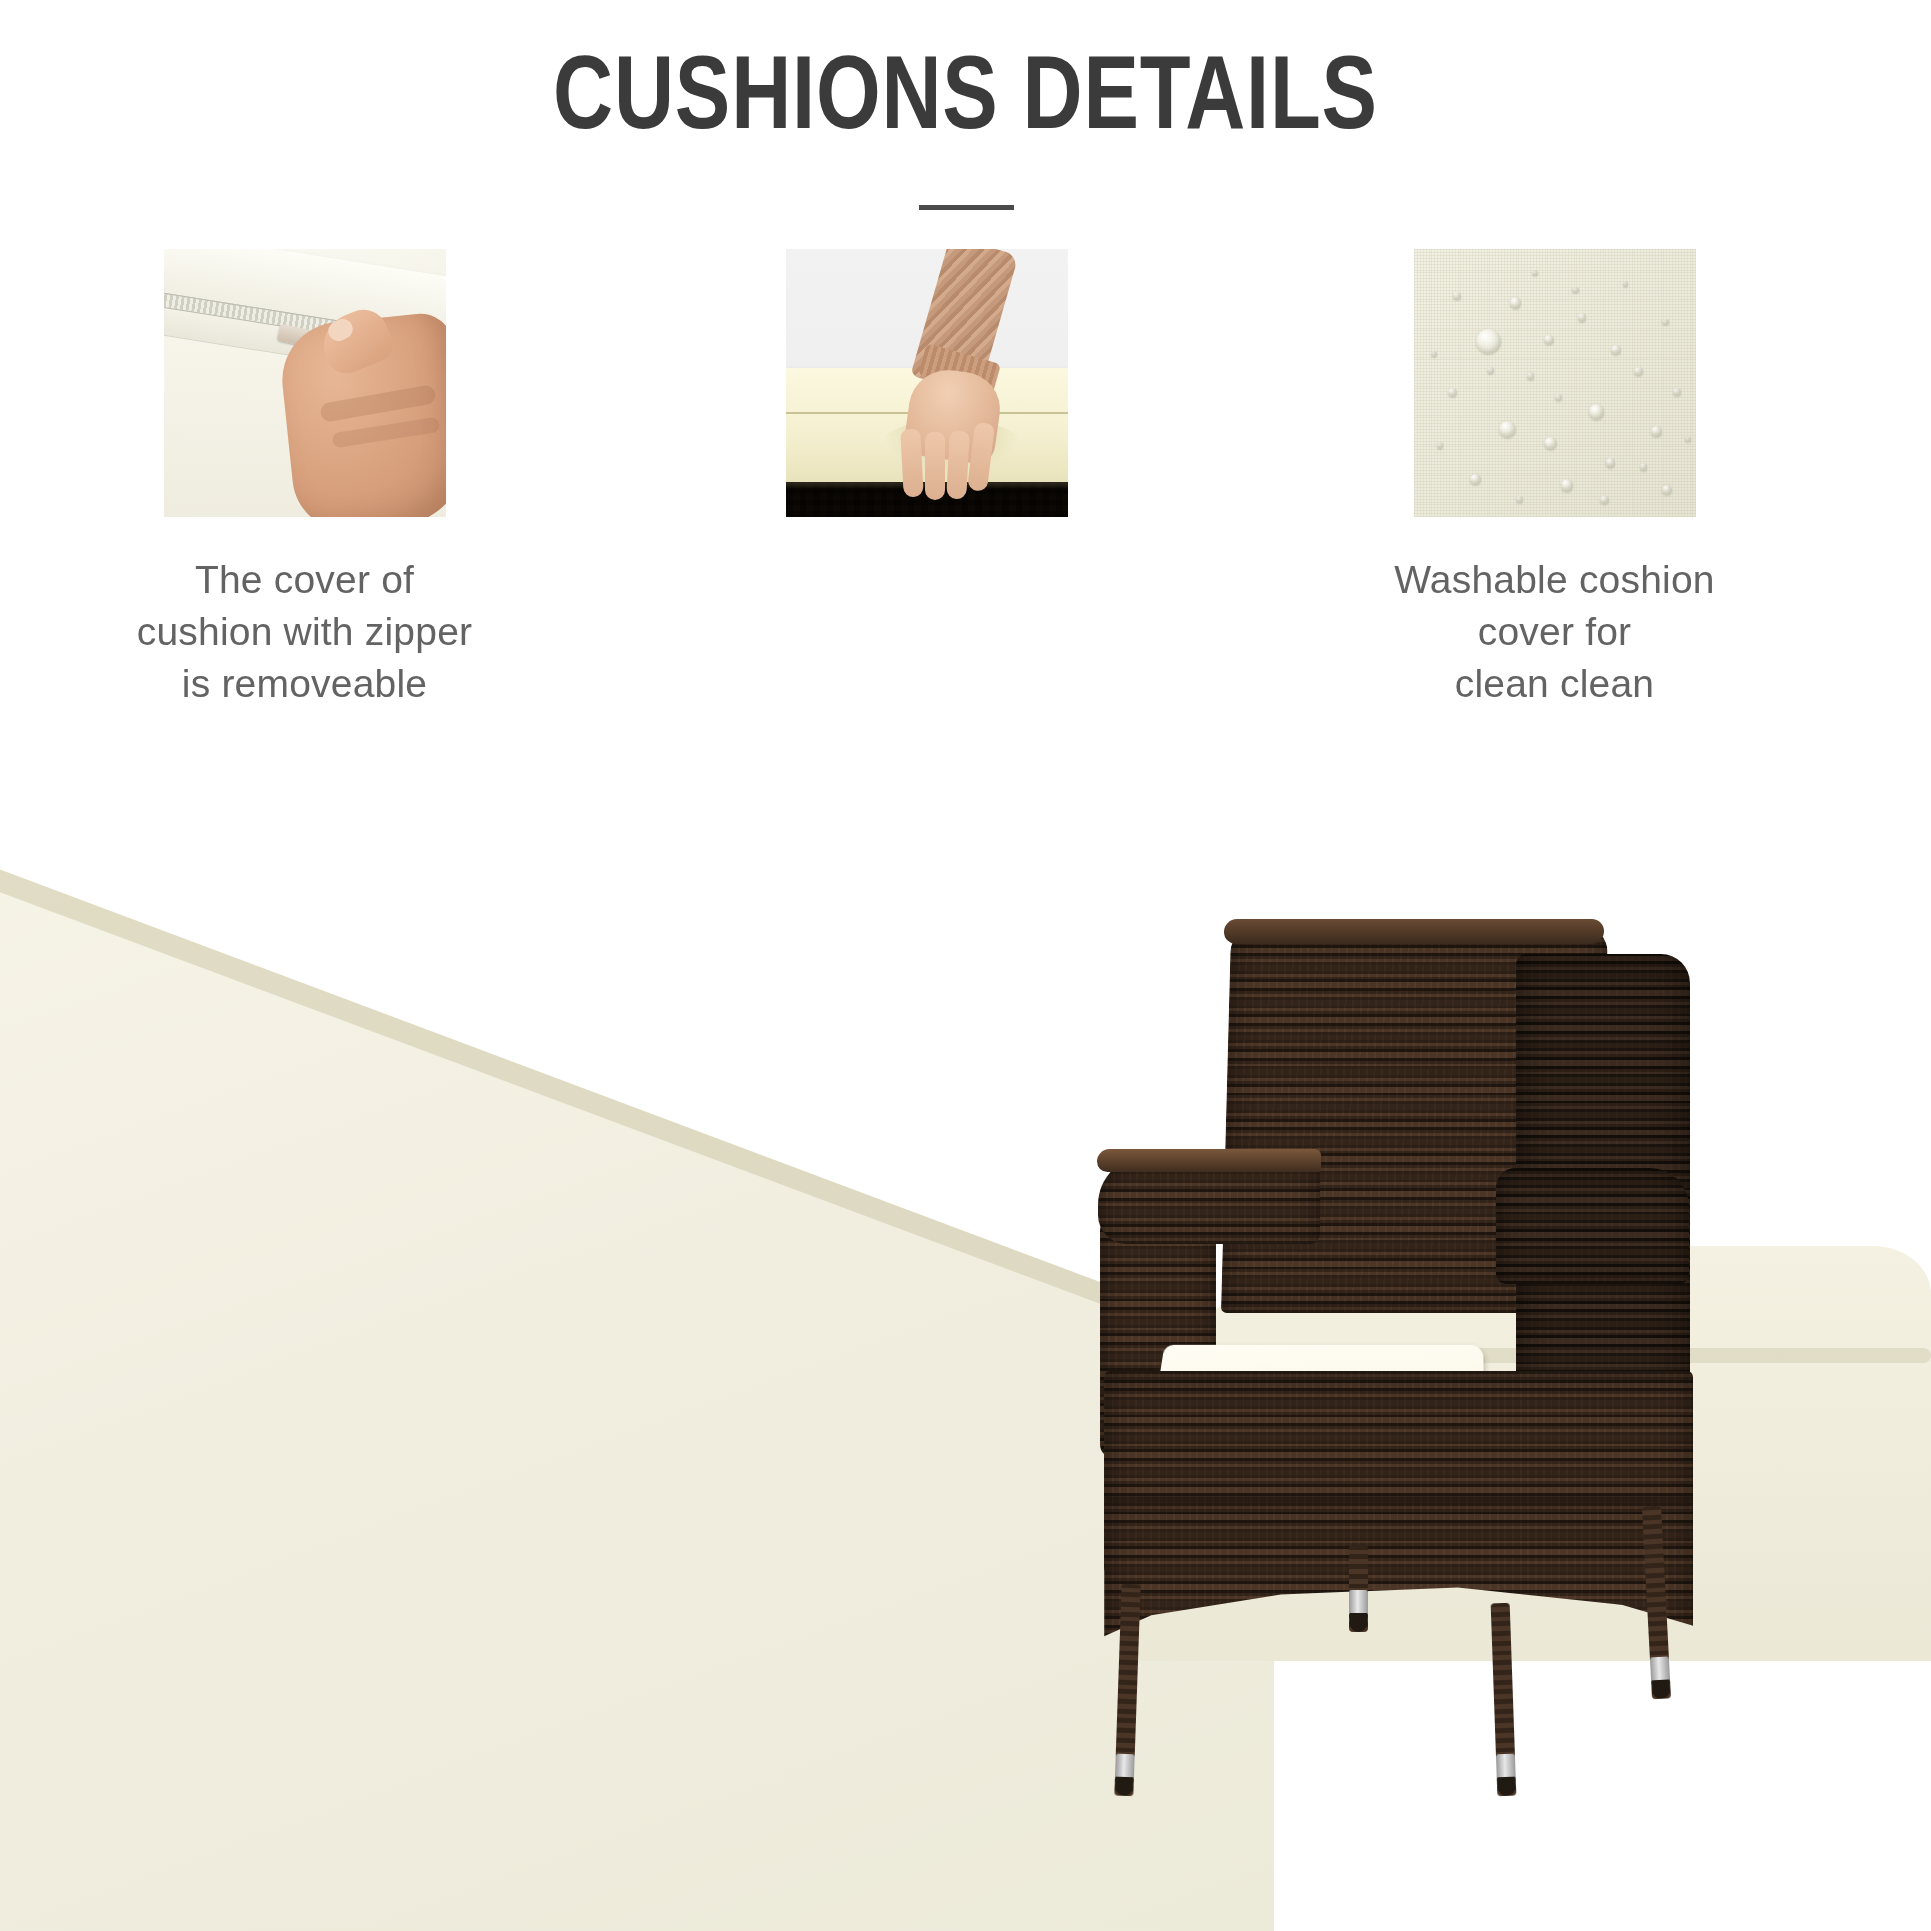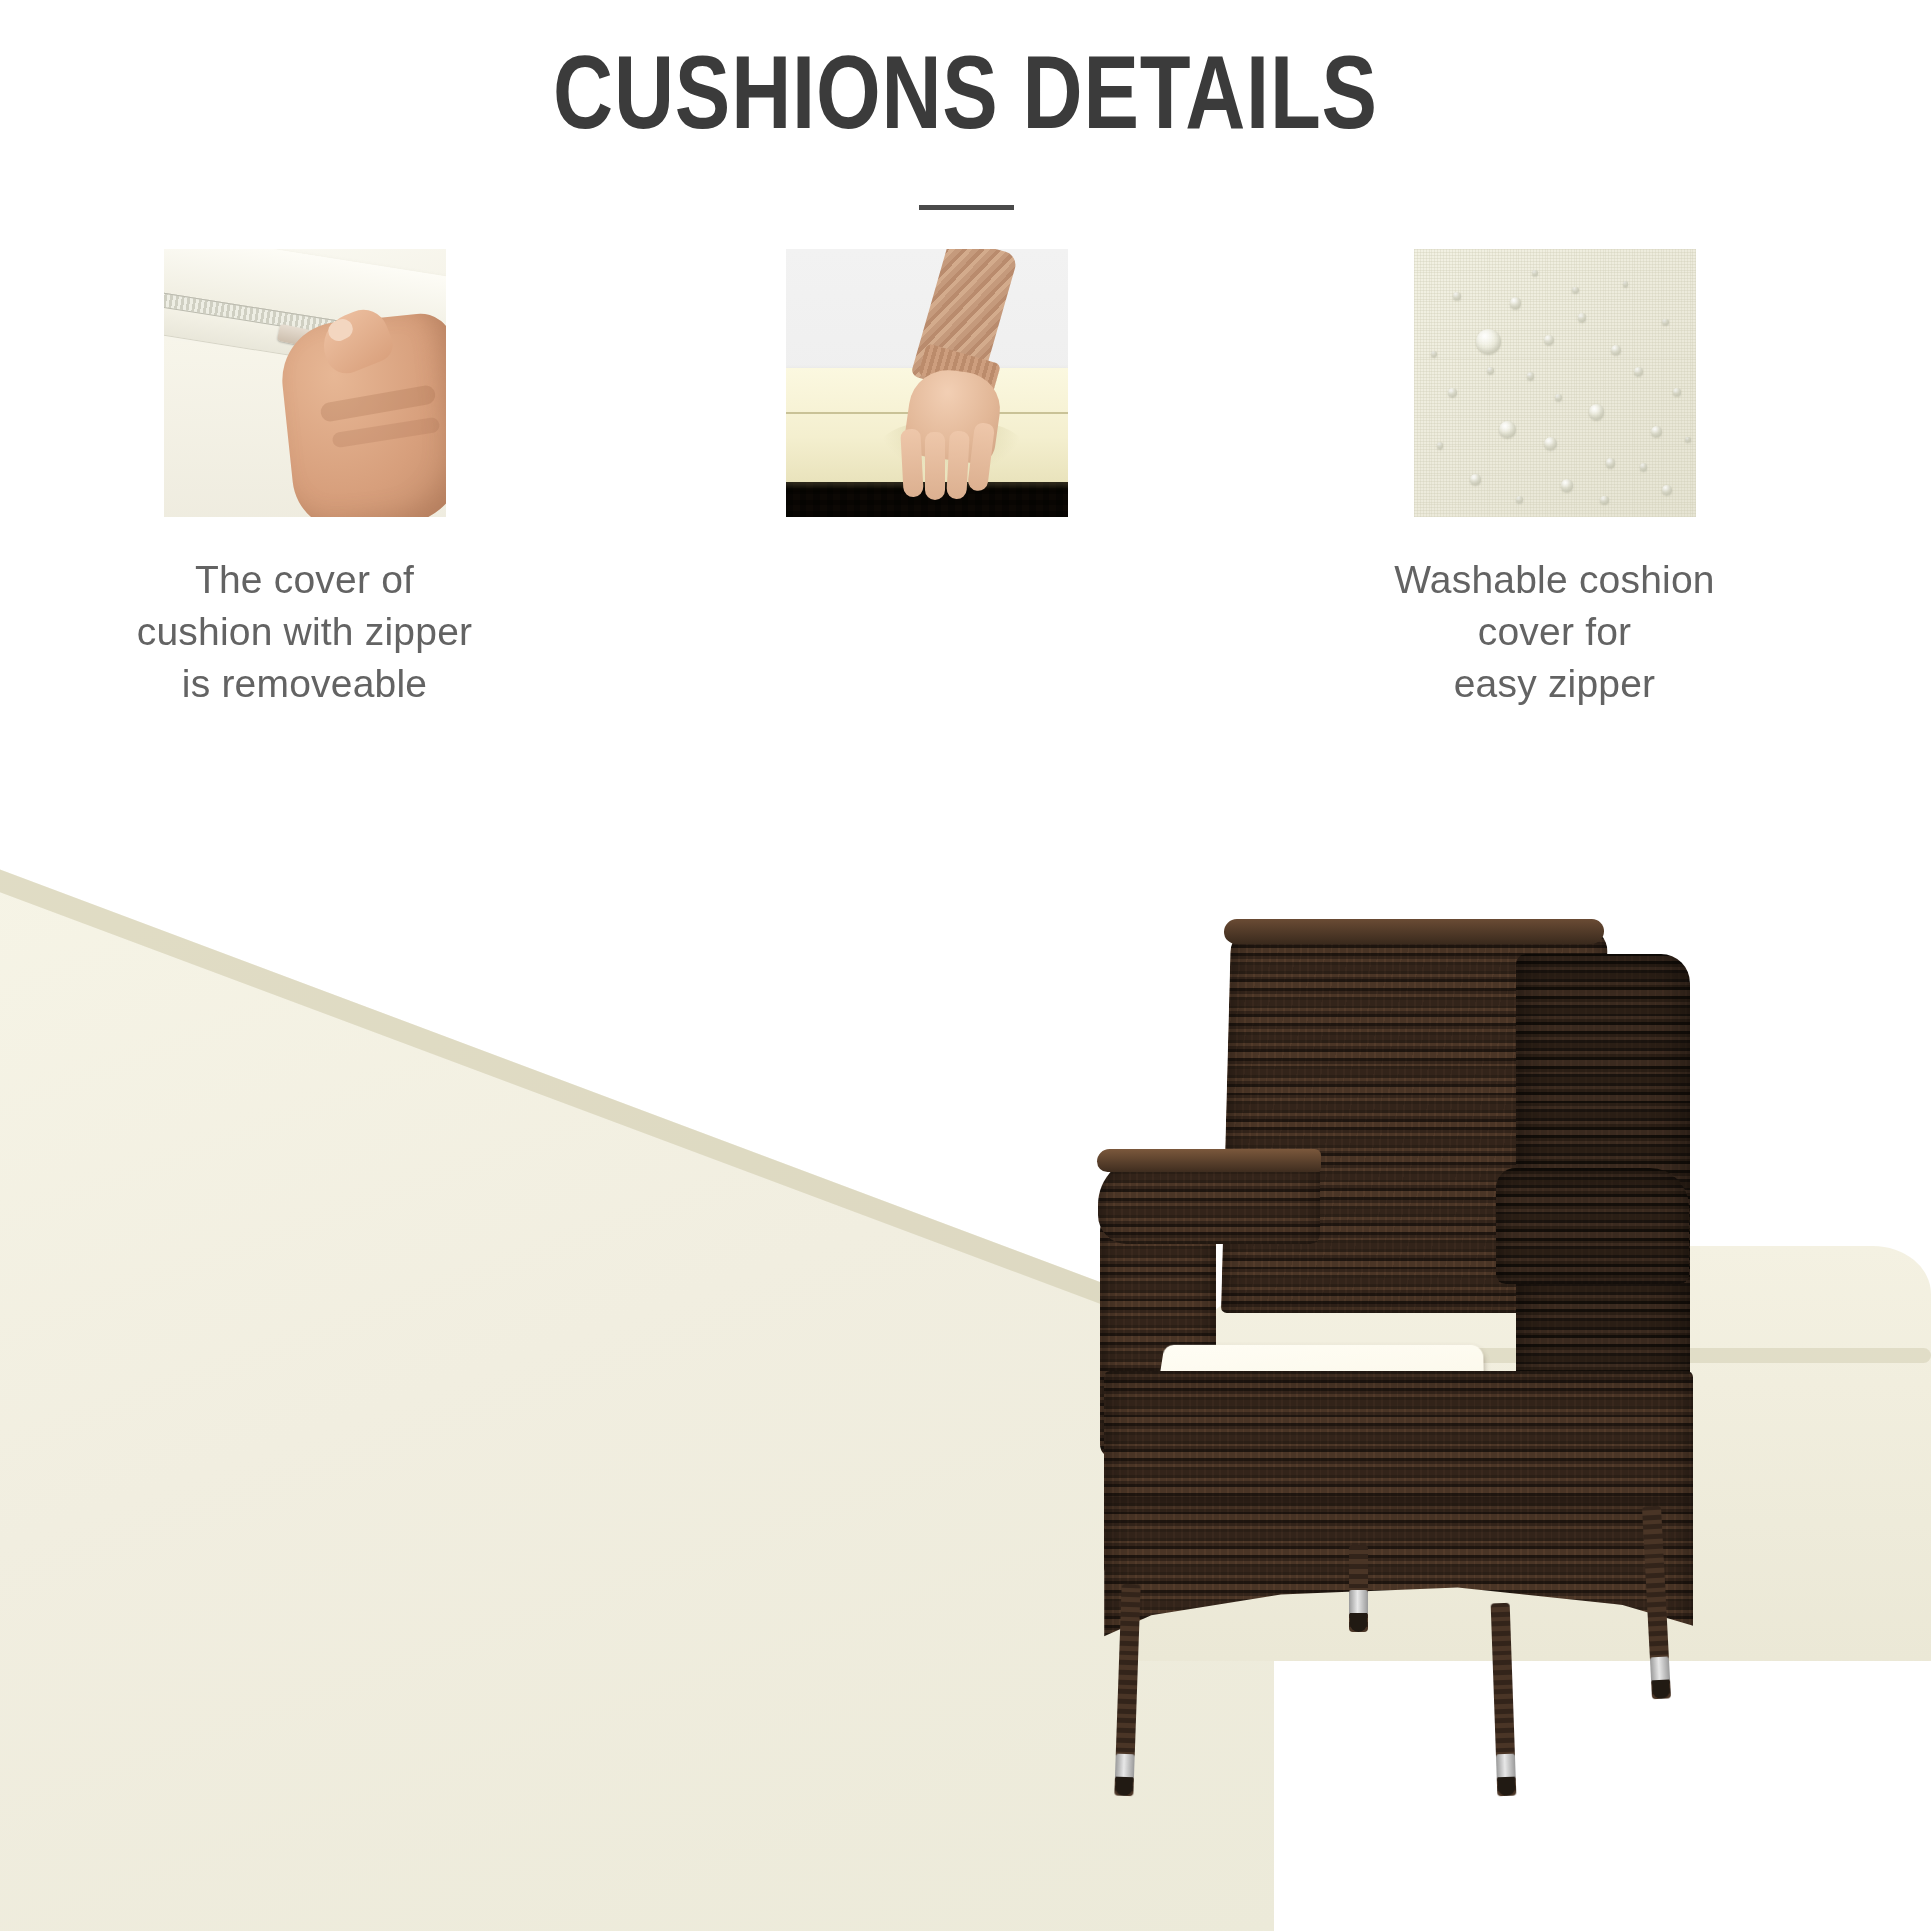--- a/index.html
+++ b/index.html
@@ -379,21 +379,21 @@
           <div class="drop" style="left: 14%; top: 16%; width: 7.7px; height: 7.7px;"></div>
           <div class="drop" style="left: 50%; top: 54%; width: 6.8px; height: 6.8px;"></div>
           <div class="drop" style="left: 80%; top: 80%; width: 7.7px; height: 7.7px;"></div>
           <div class="drop" style="left: 96%; top: 70%; width: 5.8px; height: 5.8px;"></div>
           <div class="drop" style="left: 6%; top: 38%; width: 5.8px; height: 5.8px;"></div>
           <div class="drop" style="left: 42%; top: 8%; width: 5.8px; height: 5.8px;"></div>
         </div>
     </div>
     <div class="caption">Washable coshion
 cover for
-easy zipper</div>
+clean clean</div>
   </div>
 
 </div>
 
 <div class="big-cushion"></div>
 <div class="big-cushion-edge"></div>
 
 <div class="floor-cushion"></div>
 <div class="floor-cushion-edge"></div>
 

